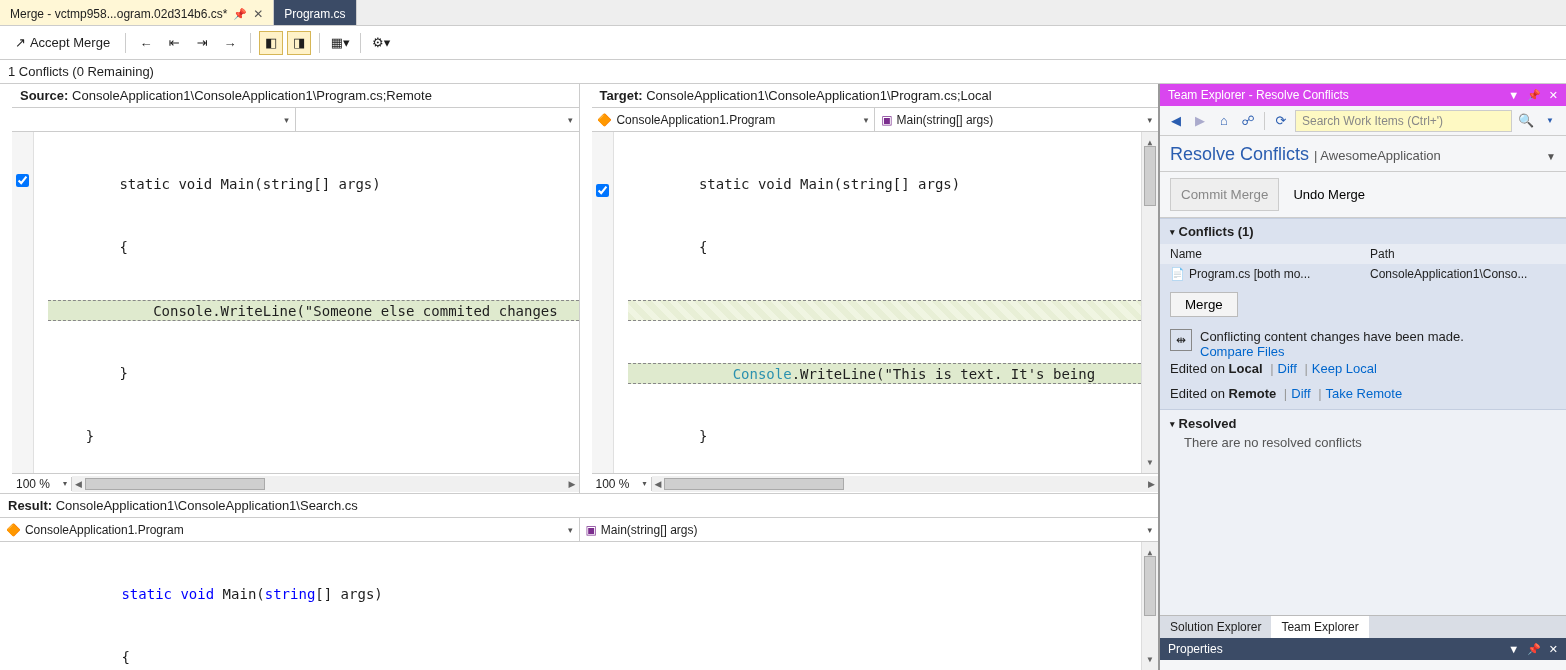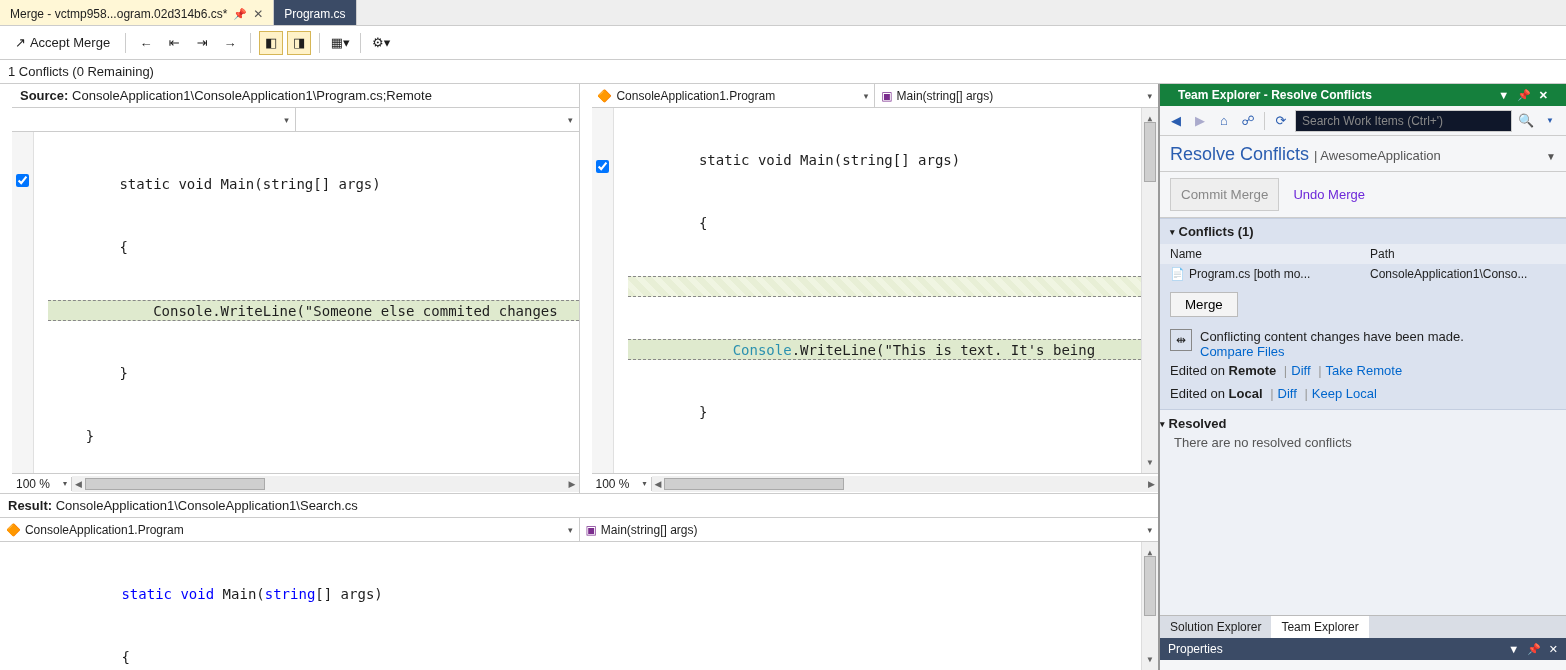--- a/index.html
+++ b/index.html
@@ -46,47 +46,47 @@
 .result-header { padding: 4px 8px; border-top: 1px solid #ccc; border-bottom: 1px solid #ccc; }
 .result-nav { display: flex; border-bottom: 1px solid #ccc; height: 24px; }
 .result-code { height: 128px; display:flex; font-family: Consolas, monospace; font-size: 14px; line-height: 21px; overflow:hidden; }
 .vscroll { width: 17px; background: #f0f0f0; border-left: 1px solid #ddd; position: relative; }
 .vscroll .vthumb { position: absolute; top: 14px; left: 2px; right: 2px; height: 60px; background: #cfcfcf; border:1px solid #aaa;}
 .vscroll::before { content:"▲"; position:absolute; top:0; left:0; right:0; text-align:center; font-size:8px; color:#666; }
 .vscroll::after { content:"▼"; position:absolute; bottom:0; left:0; right:0; text-align:center; font-size:8px; color:#666; }
 
 
 .sidebar { width: 408px; display: flex; flex-direction: column; border-left: 2px solid #999; background: #eef1f6; }
-.sb-title { background: #15803d; color: #fff; padding: 4px 18px; font-size: 12px; display: flex; align-items: center; justify-content: space-between; font-weight: bold; }
+.sb-title { background: #d946ef; color: #fff; padding: 4px 8px; font-size: 12px; display: flex; align-items: center; justify-content: space-between; }
 .sb-title .win-ctrls { display: flex; gap: 8px; font-size: 11px; }
 .sb-toolbar { display: flex; align-items: center; gap: 4px; padding: 3px 6px; background: #f5f6f8; border-bottom: 1px solid #ccc; height: 30px; }
 .sb-toolbar .ticon { width: 20px; height: 20px; display:flex; align-items:center; justify-content:center; cursor:pointer; color:#2a5db0; }
 .sb-toolbar .tsep { width:1px; height:18px; background:#ccc; margin:0 2px; }
-.sb-search { flex:1; border:1px solid #ccc; height:22px; padding:0 6px; font-size:12px; color:#888; background:#0f172a; display:flex; align-items:center; }
+.sb-search { flex:1; border:1px solid #ccc; height:22px; padding:0 6px; font-size:12px; color:#888; background:#fef9c3; display:flex; align-items:center; }
 .sb-heading { padding: 8px 10px 6px; font-size: 18px; color:#2a5db0; border-bottom:1px solid #ccc; background:#f5f6f8; display:flex; align-items:baseline; justify-content:space-between; }
 .sb-heading .proj { font-size: 13px; color:#555; font-weight:normal; }
 .sb-heading .dd { font-size:10px; color:#555; }
 .sb-actions { padding: 6px 10px; display:flex; gap:14px; align-items:center; background:#f5f6f8; border-bottom:1px solid #ccc; }
 .sb-actions .commit { border:1px solid #ccc; background:#eee; color:#888; padding:8px 10px; }
-.sb-actions .undo { color:#6d28d9; cursor:pointer; }
+.sb-actions .undo { color:#000000; cursor:pointer; }
 .sb-section { background:#dbe2ef; border-top:1px solid #c4cee0; border-bottom:1px solid #c4cee0; }
 .sb-sec-head { padding:5px 10px; font-weight:600; display:flex; align-items:center; gap:4px; }
 .sb-sec-head::before { content:"▾"; font-size:9px; }
 .sb-table-head { display:flex; padding:3px 10px; font-size:12px; background:#e8ecf4; }
 .sb-table-head div:first-child { width: 200px; }
 .sb-row { display:flex; padding:3px 10px; align-items:center; font-size:12px; }
 .sb-row div:first-child { width:200px; display:flex; align-items:center; gap:4px; }
 .sb-merge-box { margin:8px 10px; }
 .sb-merge-btn { border:1px solid #bbb; background:#f4f4f4; padding:4px 14px; cursor:pointer; }
 .sb-conflict-desc { display:flex; gap:8px; padding:4px 10px 2px; align-items:flex-start; }
 .sb-conflict-desc .cicon { width:22px; height:22px; border:1px solid #888; display:flex; align-items:center; justify-content:center; font-size:12px; }
 .sb-links { padding: 2px 10px 8px; font-size:13px; }
 .sb-links a { color:#0066cc; text-decoration:none; cursor:pointer; }
 .sb-links .sep { color:#999; margin:0 4px; }
-.sb-resolved { padding:6px 0; background:#eef1f6; }
+.sb-resolved { padding:6px 10px; background:#eef1f6; }
 .sb-resolved-head { font-weight:600; display:flex; align-items:center; gap:4px; }
 .sb-resolved-head::before { content:"▾"; font-size:9px; }
 .sb-resolved-msg { padding:4px 14px; color:#555; }
 .sb-tabs { margin-top:auto; display:flex; background:#d9dde5; border-top:1px solid #bbb; }
 .sb-tabs .stab { padding:4px 10px; font-size:12px; cursor:pointer; }
 .sb-tabs .stab.active { background:#fff; }
 .sb-prop { background:#3b4b66; color:#fff; padding:4px 8px; font-size:12px; display:flex; justify-content:space-between; align-items:center; }
 .sb-prop .win-ctrls { display:flex; gap:8px; font-size:11px; }
 .sb-prop-body { height:10px; background:#f5f6f8; }
 </style>
@@ -156,20 +156,23 @@
           <div class="zoom-val">
               <span>100 %</span>
             </div>
           <div class="hscroll">
               <div class="thumb"></div>
             </div>
         </div>
       </div>
 
       <div class="pane">
+        <div class="pane-header">
+          <b>Target:</b>&nbsp;<span>ConsoleApplication1\ConsoleApplication1\Program.cs;Local</span>
+        </div>
         <div class="nav-row">
           <div class="nav-dd">
               <span style="color:#b58900;margin-right:4px;">🔶</span>
               <span>ConsoleApplication1.Program</span>
             </div>
           <div class="nav-dd">
               <span style="color:#7b2d8e;margin-right:4px;">▣</span>
               <span>Main(string[] args)</span>
             </div>
         </div>
@@ -278,29 +281,29 @@
       <div class="sb-merge-box">
         <button class="sb-merge-btn">Merge</button>
       </div>
       <div class="sb-conflict-desc">
         <div class="cicon">⇹</div>
         <div>
           <div>Conflicting content changes have been made.</div>
           <a style="color:#0066cc;cursor:pointer;">Compare Files</a>
         </div>
       </div>
+      <div class="sb-links" style="padding-top:0;">
+        <span>Edited on </span><b>Local</b>
+        <span class="sep">|</span><a>Diff</a>
+        <span class="sep">|</span><a>Keep Local</a>
+      </div>
       <div class="sb-links">
         <span>Edited on </span><b>Remote</b>
         <span class="sep">|</span><a>Diff</a>
         <span class="sep">|</span><a>Take Remote</a>
-      </div>
-      <div class="sb-links" style="padding-top:0;">
-        <span>Edited on </span><b>Local</b>
-        <span class="sep">|</span><a>Diff</a>
-        <span class="sep">|</span><a>Keep Local</a>
       </div>
     </div>
     <div class="sb-resolved">
       <div class="sb-resolved-head">Resolved</div>
       <div class="sb-resolved-msg">There are no resolved conflicts</div>
     </div>
 
     <div class="sb-tabs">
       <div class="stab">Solution Explorer</div>
       <div class="stab active">Team Explorer</div>

